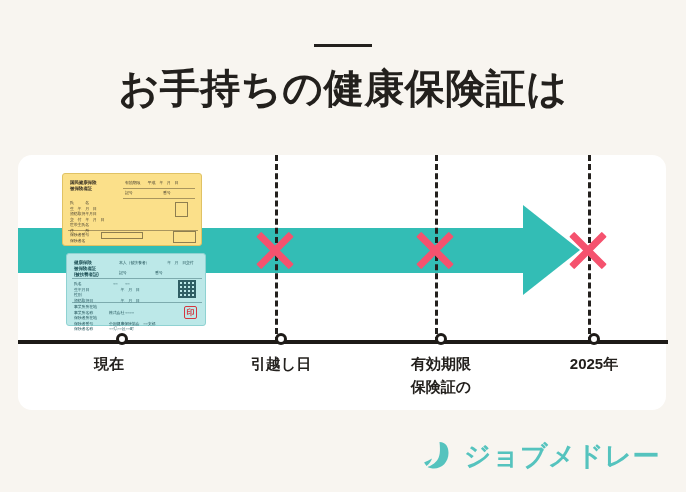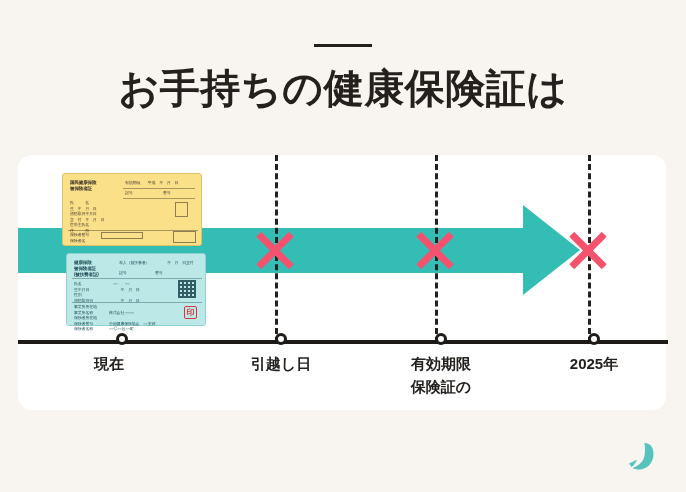--- a/index.html
+++ b/index.html
@@ -317,13 +317,14 @@
 </div>
 <div class="axis-label" style="left:519px;">
   <div>2025年</div>
 </div>
 
 <div id="logo">
   <svg width="34" height="34" viewBox="0 0 34 34">
     <path d="M18.5 3 C25 3 27.5 8 27.5 14 C27.5 23 21 29.5 13 29.5 C9 29.5 6.5 28 6.5 28 C6.5 28 12.5 26 16 21.5 C19 17.7 19.5 12 18.5 3 Z" fill="#55C3BE"></path>
     <path d="M3 23.5 C3 23.5 7.5 21.5 11 19.5 C10 22.5 8 25.5 5.5 27 Z" fill="#55C3BE"></path>
   </svg>
+  <span id="logo-text">ジョブメドレー</span>
 </div>
 
 </body></html>

